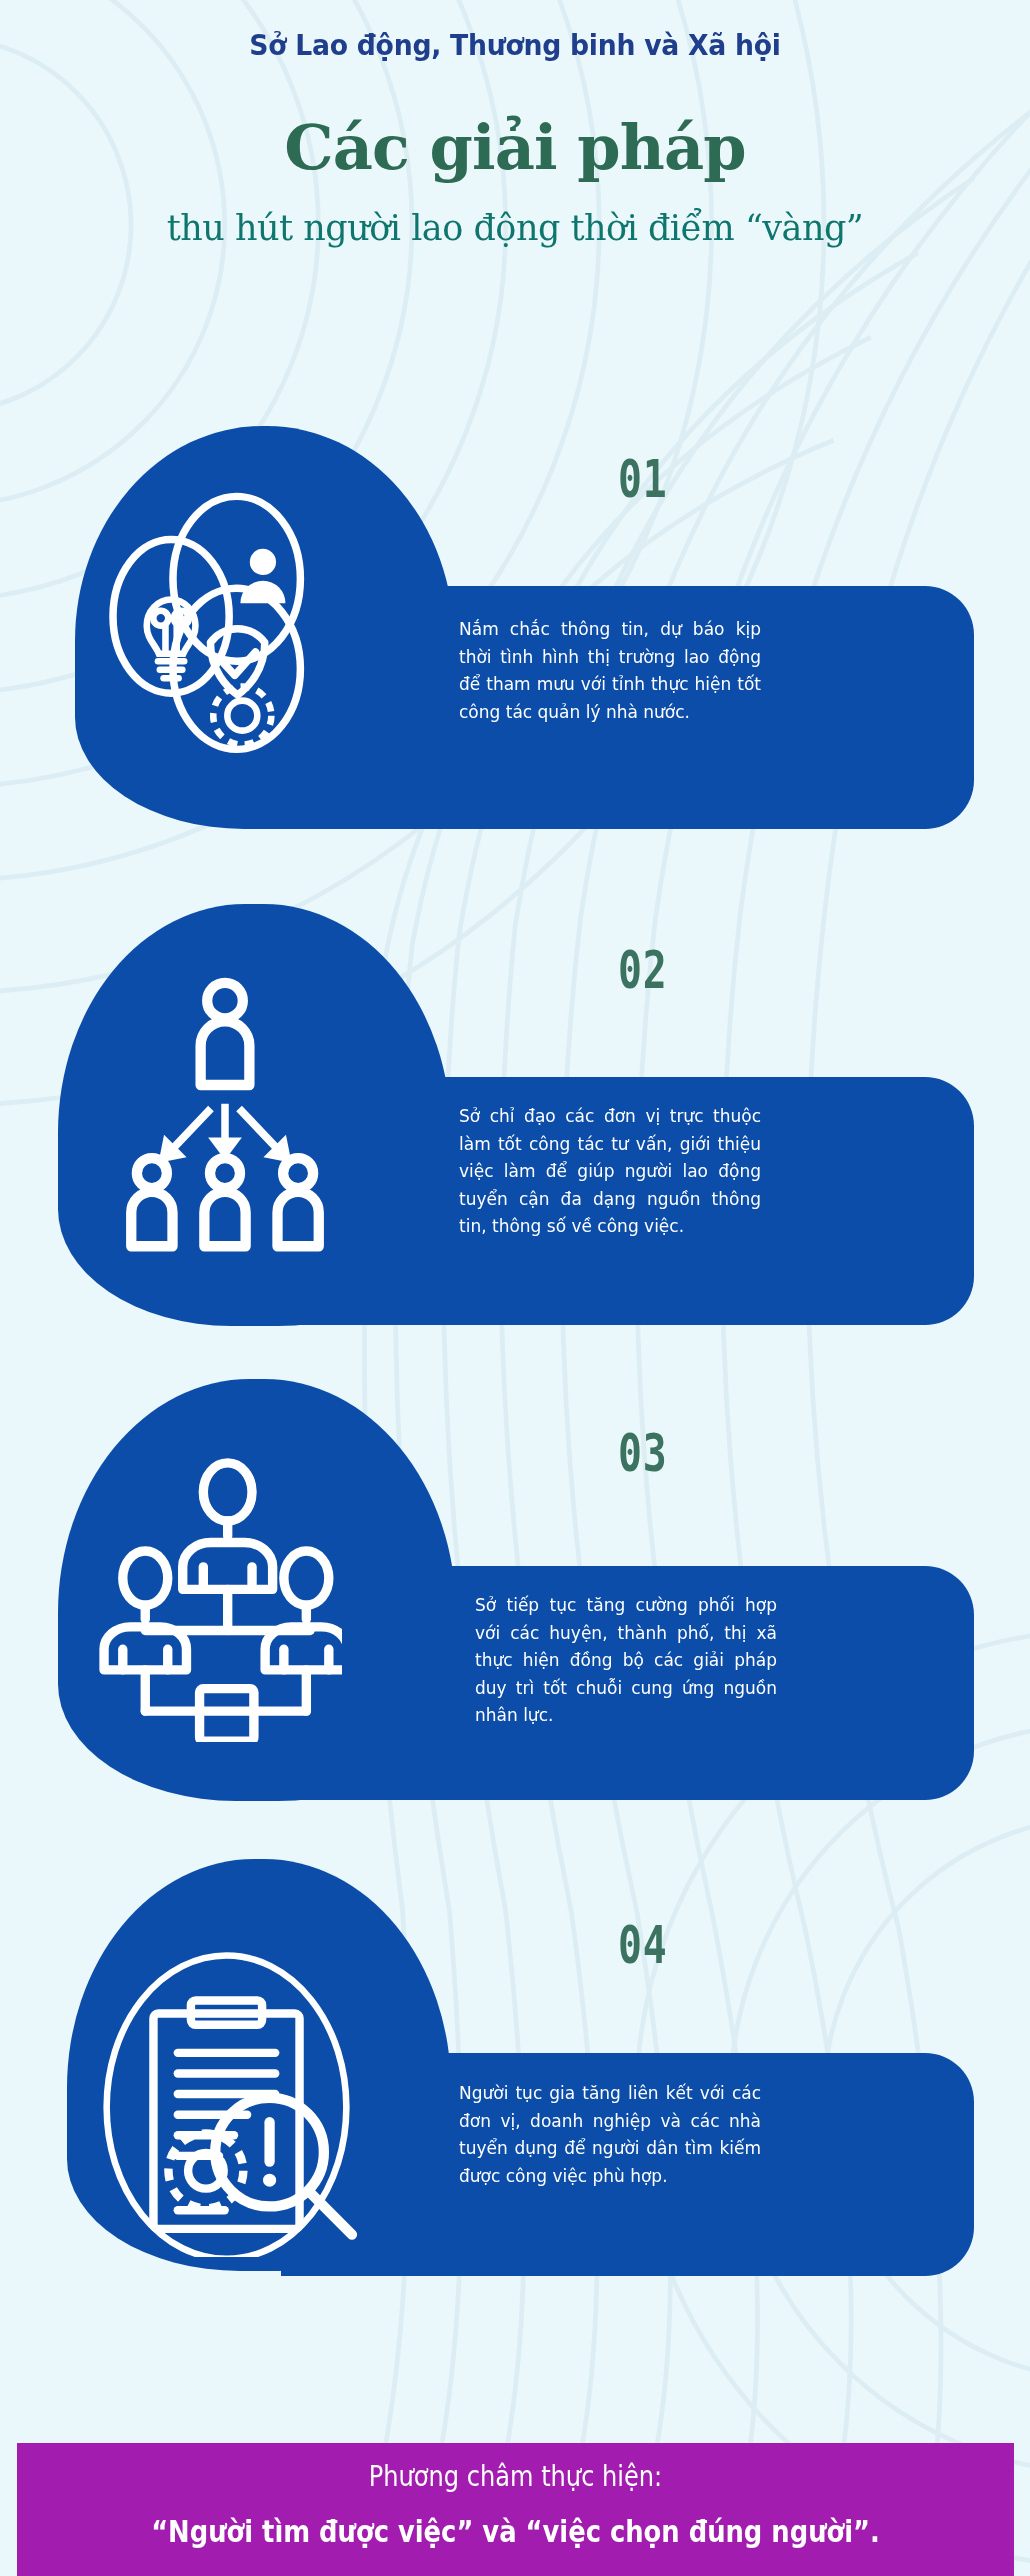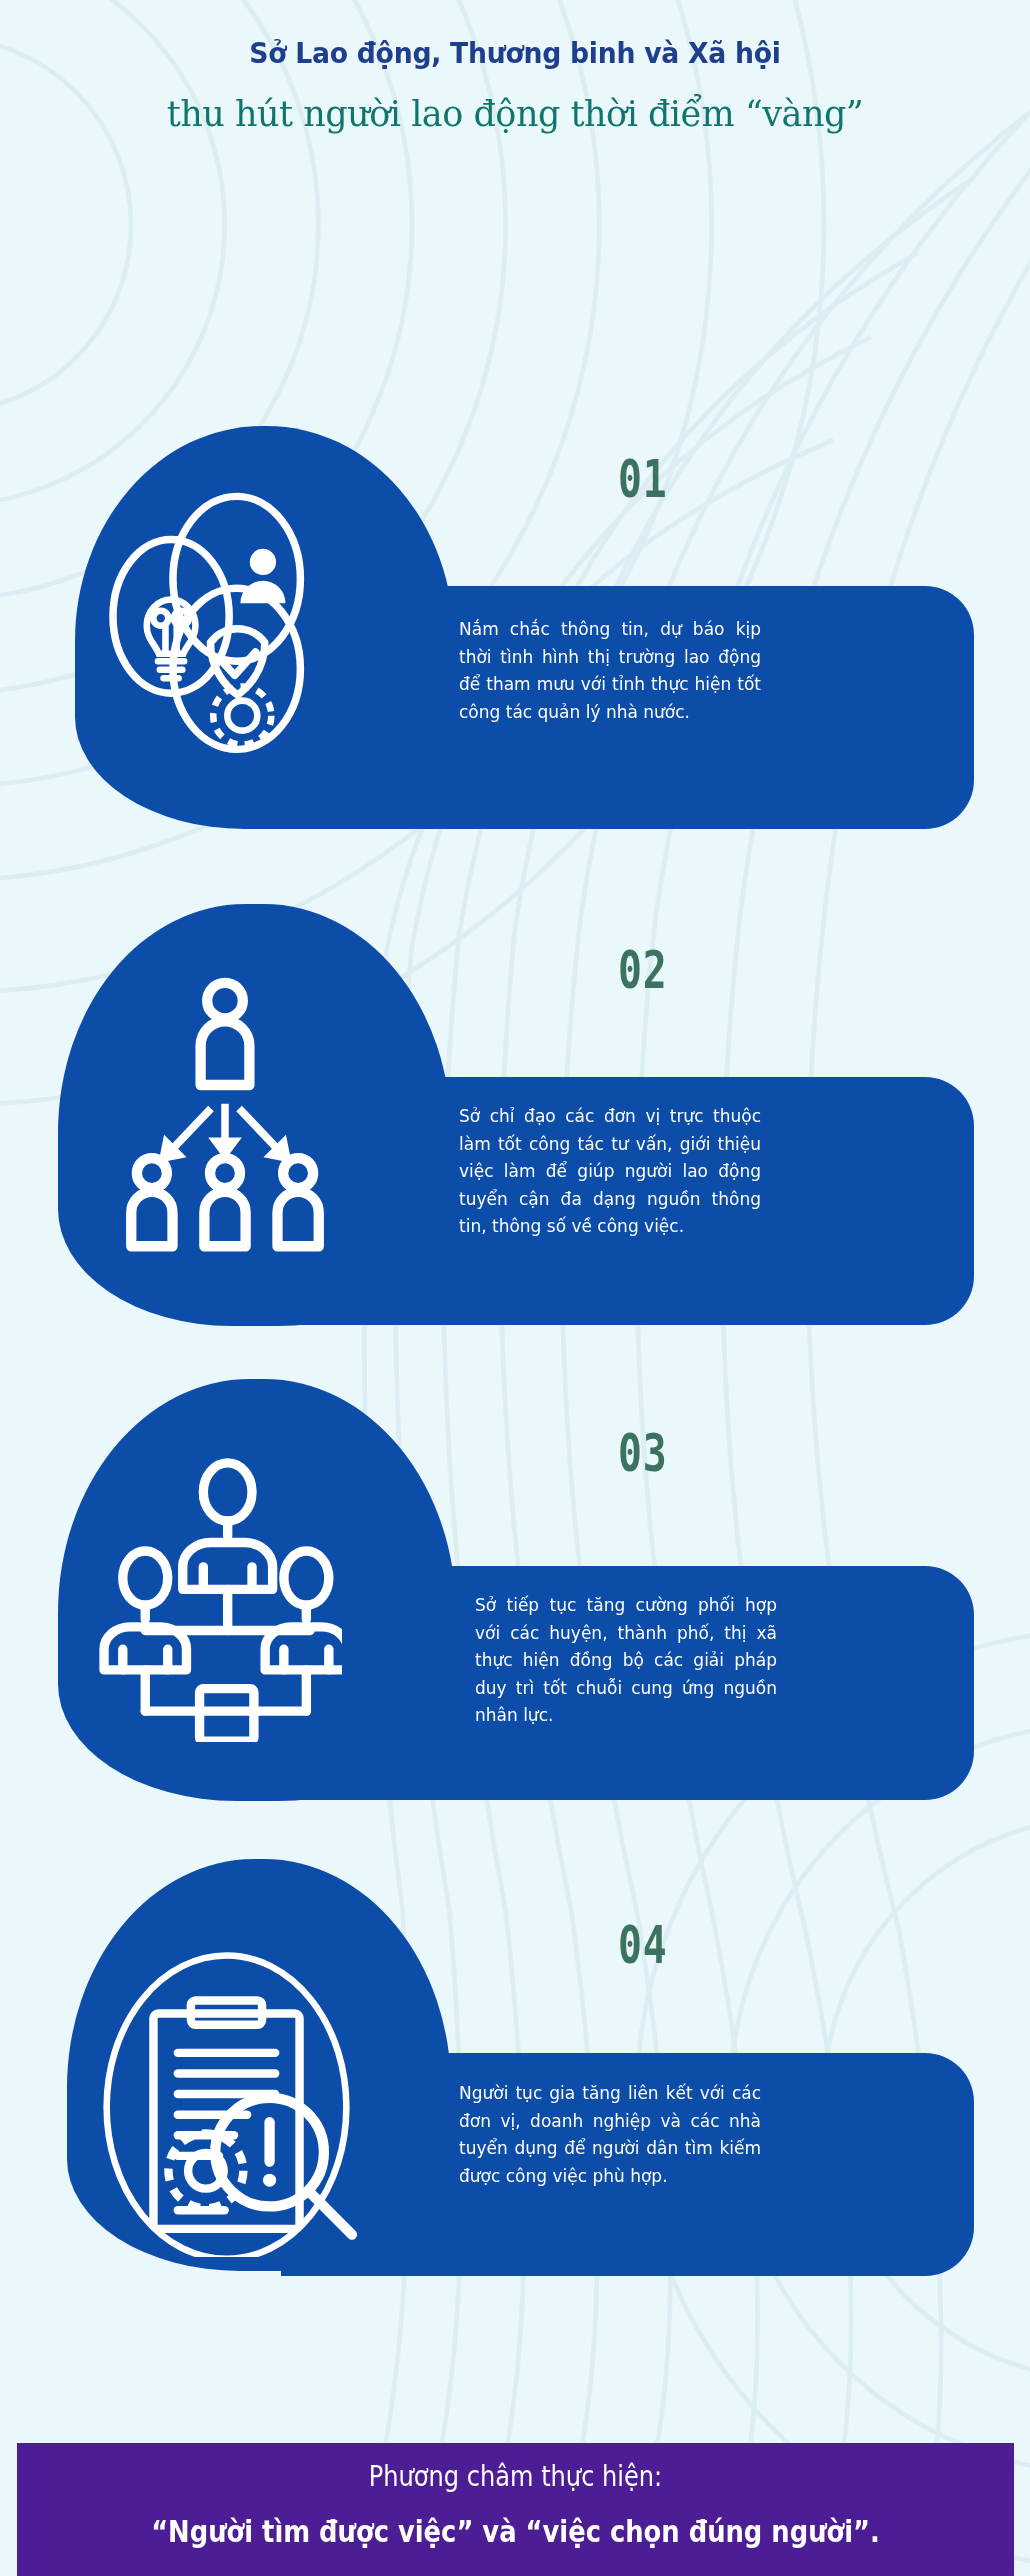--- a/index.html
+++ b/index.html
@@ -16,21 +16,21 @@
     position:absolute; inset:0;
     width:1030px; height:2576px;
     pointer-events:none;
     z-index:0;
   }
 
   
   .header {
     position:relative; z-index:2;
     text-align:center;
-    padding-top:36px;
+    padding-top:28px;
   }
   .org-name {
     font-family:"DejaVu Sans", sans-serif;
     font-weight:bold;
     font-size:29px;
     color:#1F3E8C;
     letter-spacing:-0.3px;
     transform:scaleX(0.92);
   }
   .main-title {
@@ -86,21 +86,21 @@
     text-align-last:left;
     z-index:4;
   }
   .icon-wrap { position:absolute; z-index:5; }
 
   
   .footer {
     position:absolute;
     left:17px; top:2443px;
     width:997px; height:133px;
-    background:#4c1d95;
+    background:#a21caf;
     z-index:3;
     text-align:center;
     padding-top:17px;
   }
   .footer-line1 {
     font-family:"DejaVu Sans", sans-serif;
     font-size:28px; color:#fff;
     transform:scaleX(0.86);
   }
   .footer-line2 {
@@ -138,20 +138,21 @@
   </g>
   <g fill="none" stroke="#dceef3" stroke-width="5">
     <circle cx="1180" cy="2240" r="300"></circle>
     <circle cx="1180" cy="2240" r="400"></circle>
     <circle cx="1180" cy="2240" r="500"></circle>
   </g>
 </svg>
 
 <div class="header">
   <div class="org-name">Sở Lao động, Thương binh và Xã hội</div>
+  <div class="main-title">Các giải pháp</div>
   <div class="sub-title">thu hút người lao động thời điểm “vàng”</div>
 </div>
 
 <div class="card" style="top:0">
   <div class="blob" style="left:75px; top:426px; width:379px; height:403px;
               border-radius:187px 187px 169px 169px / 215px 215px 112px 112px;"></div>
   <div class="panel" style="left:281px; top:586px; width:693px; height:243px;"></div>
 
   <div class="icon-wrap" style="left:98px; top:485px; width:253px; height:272px;">
     <svg viewBox="0 0 270 290" width="253" height="272">

